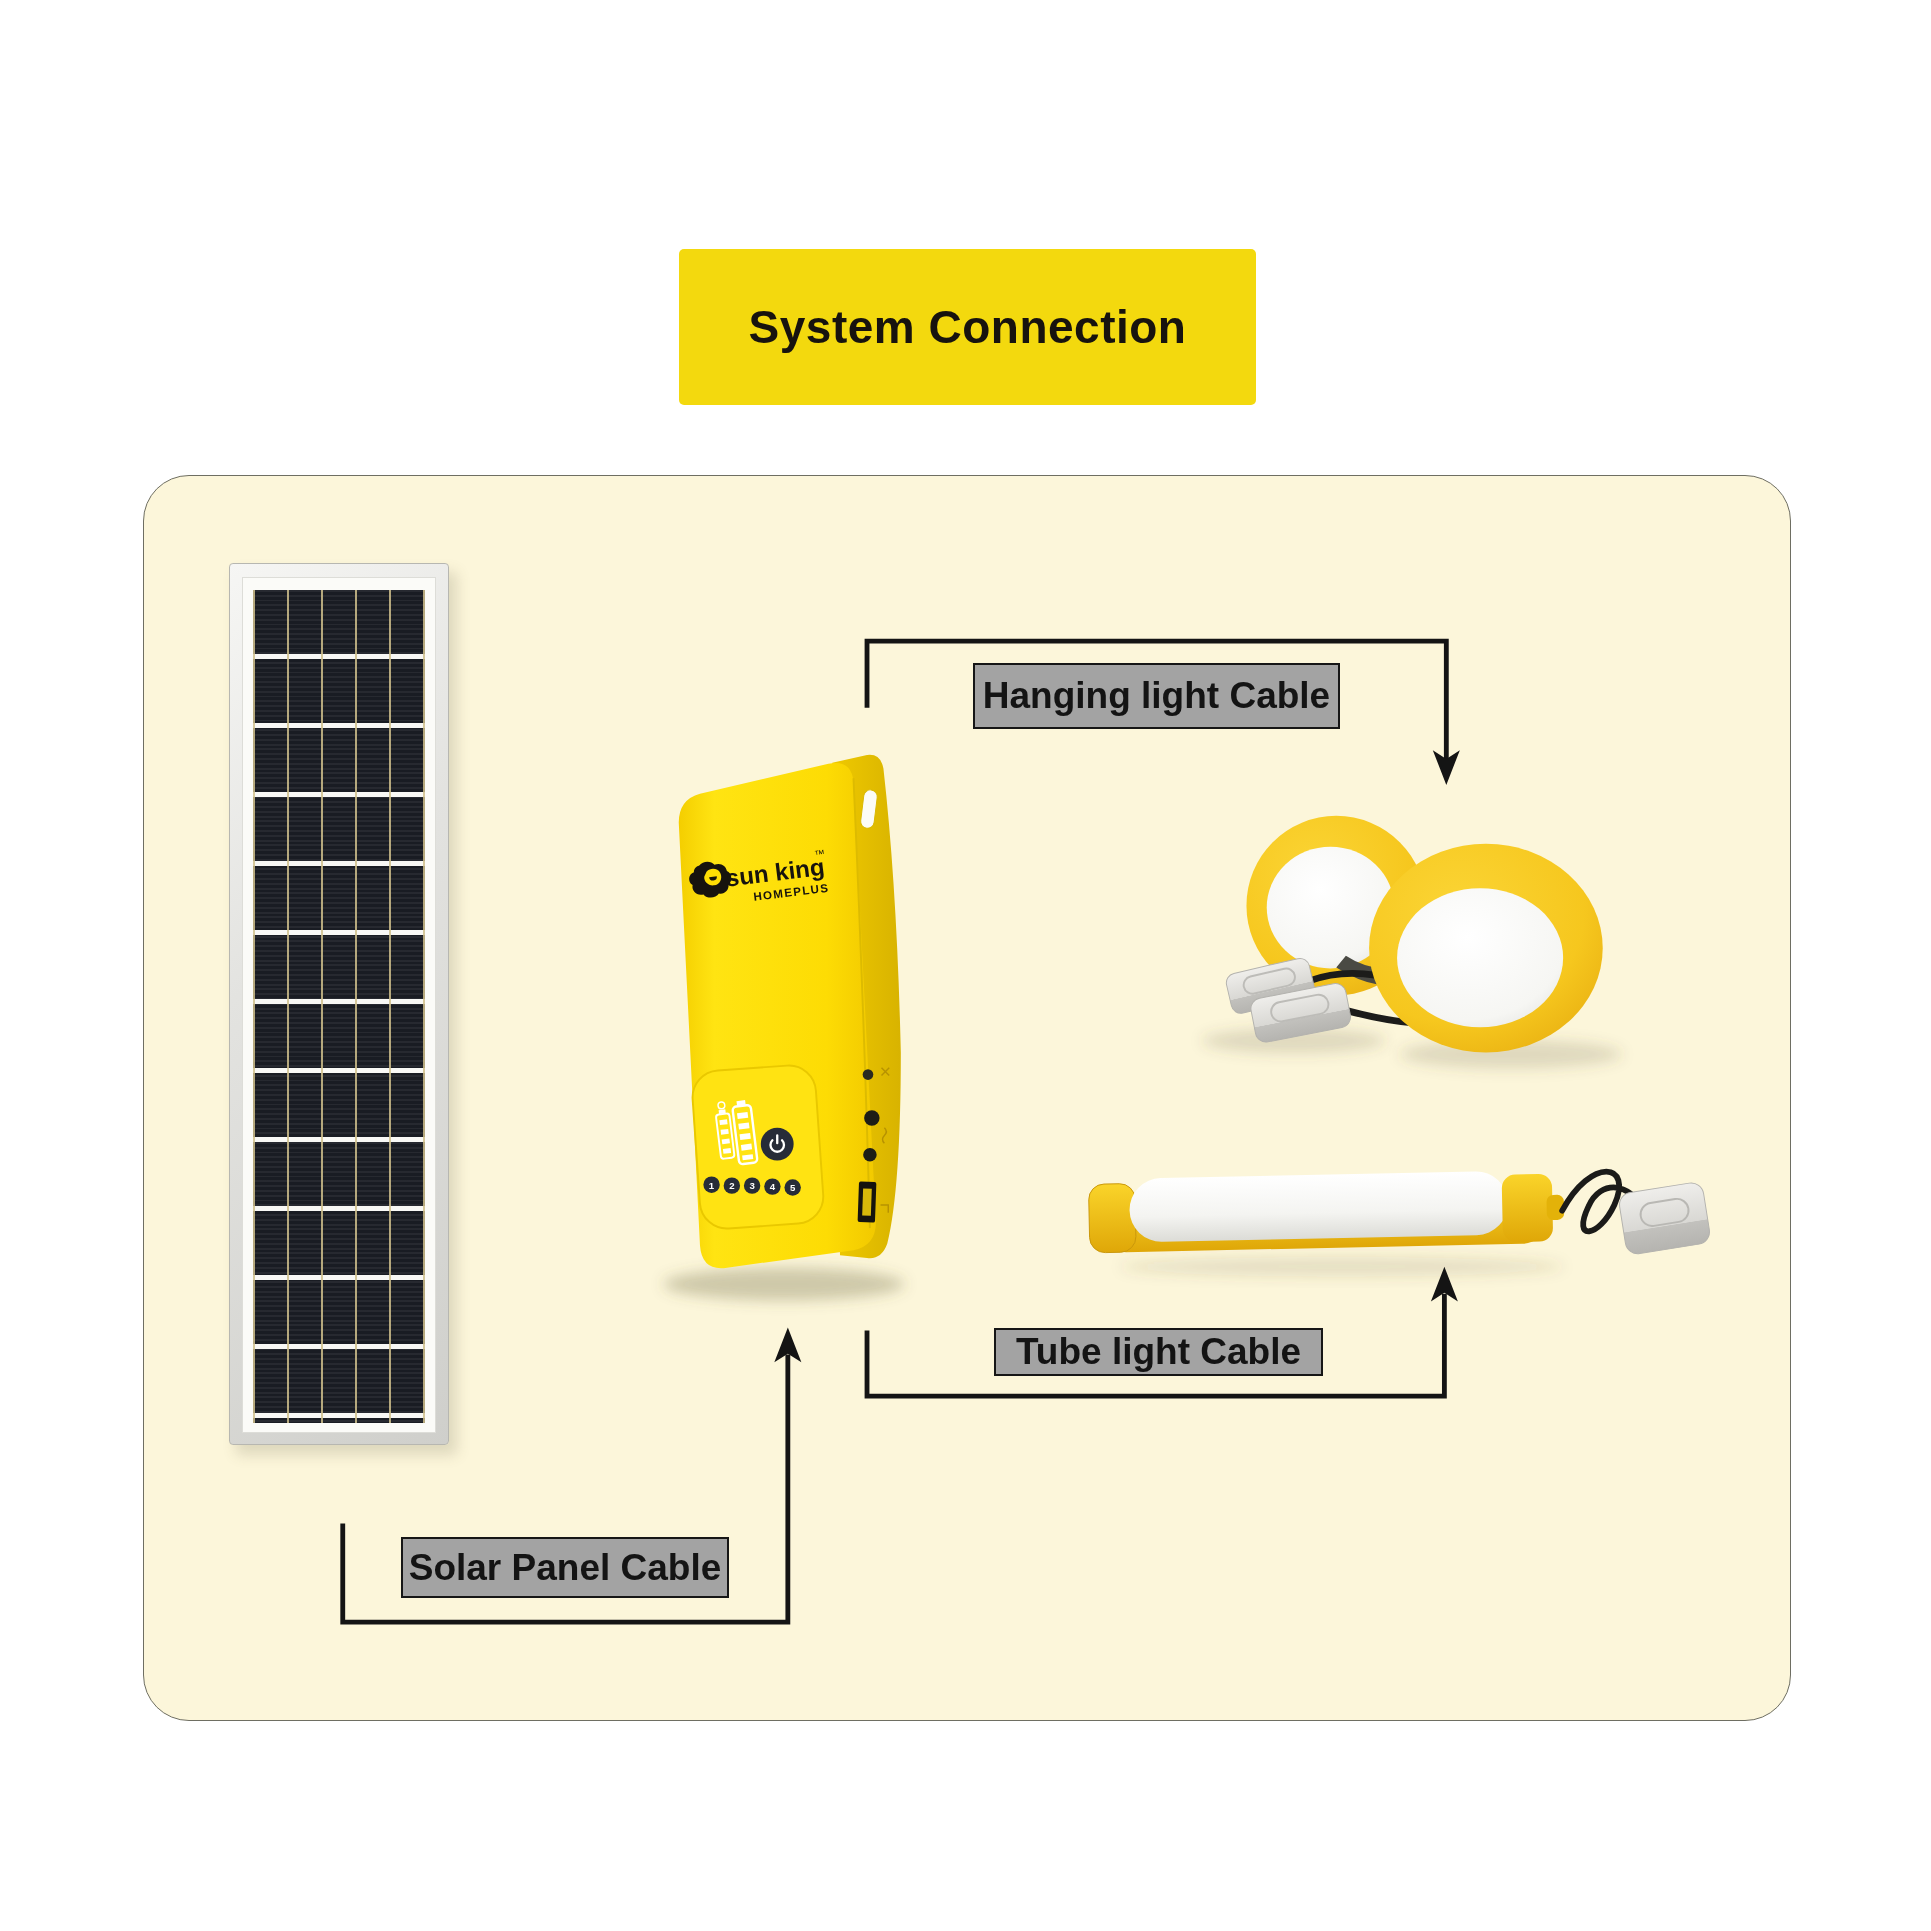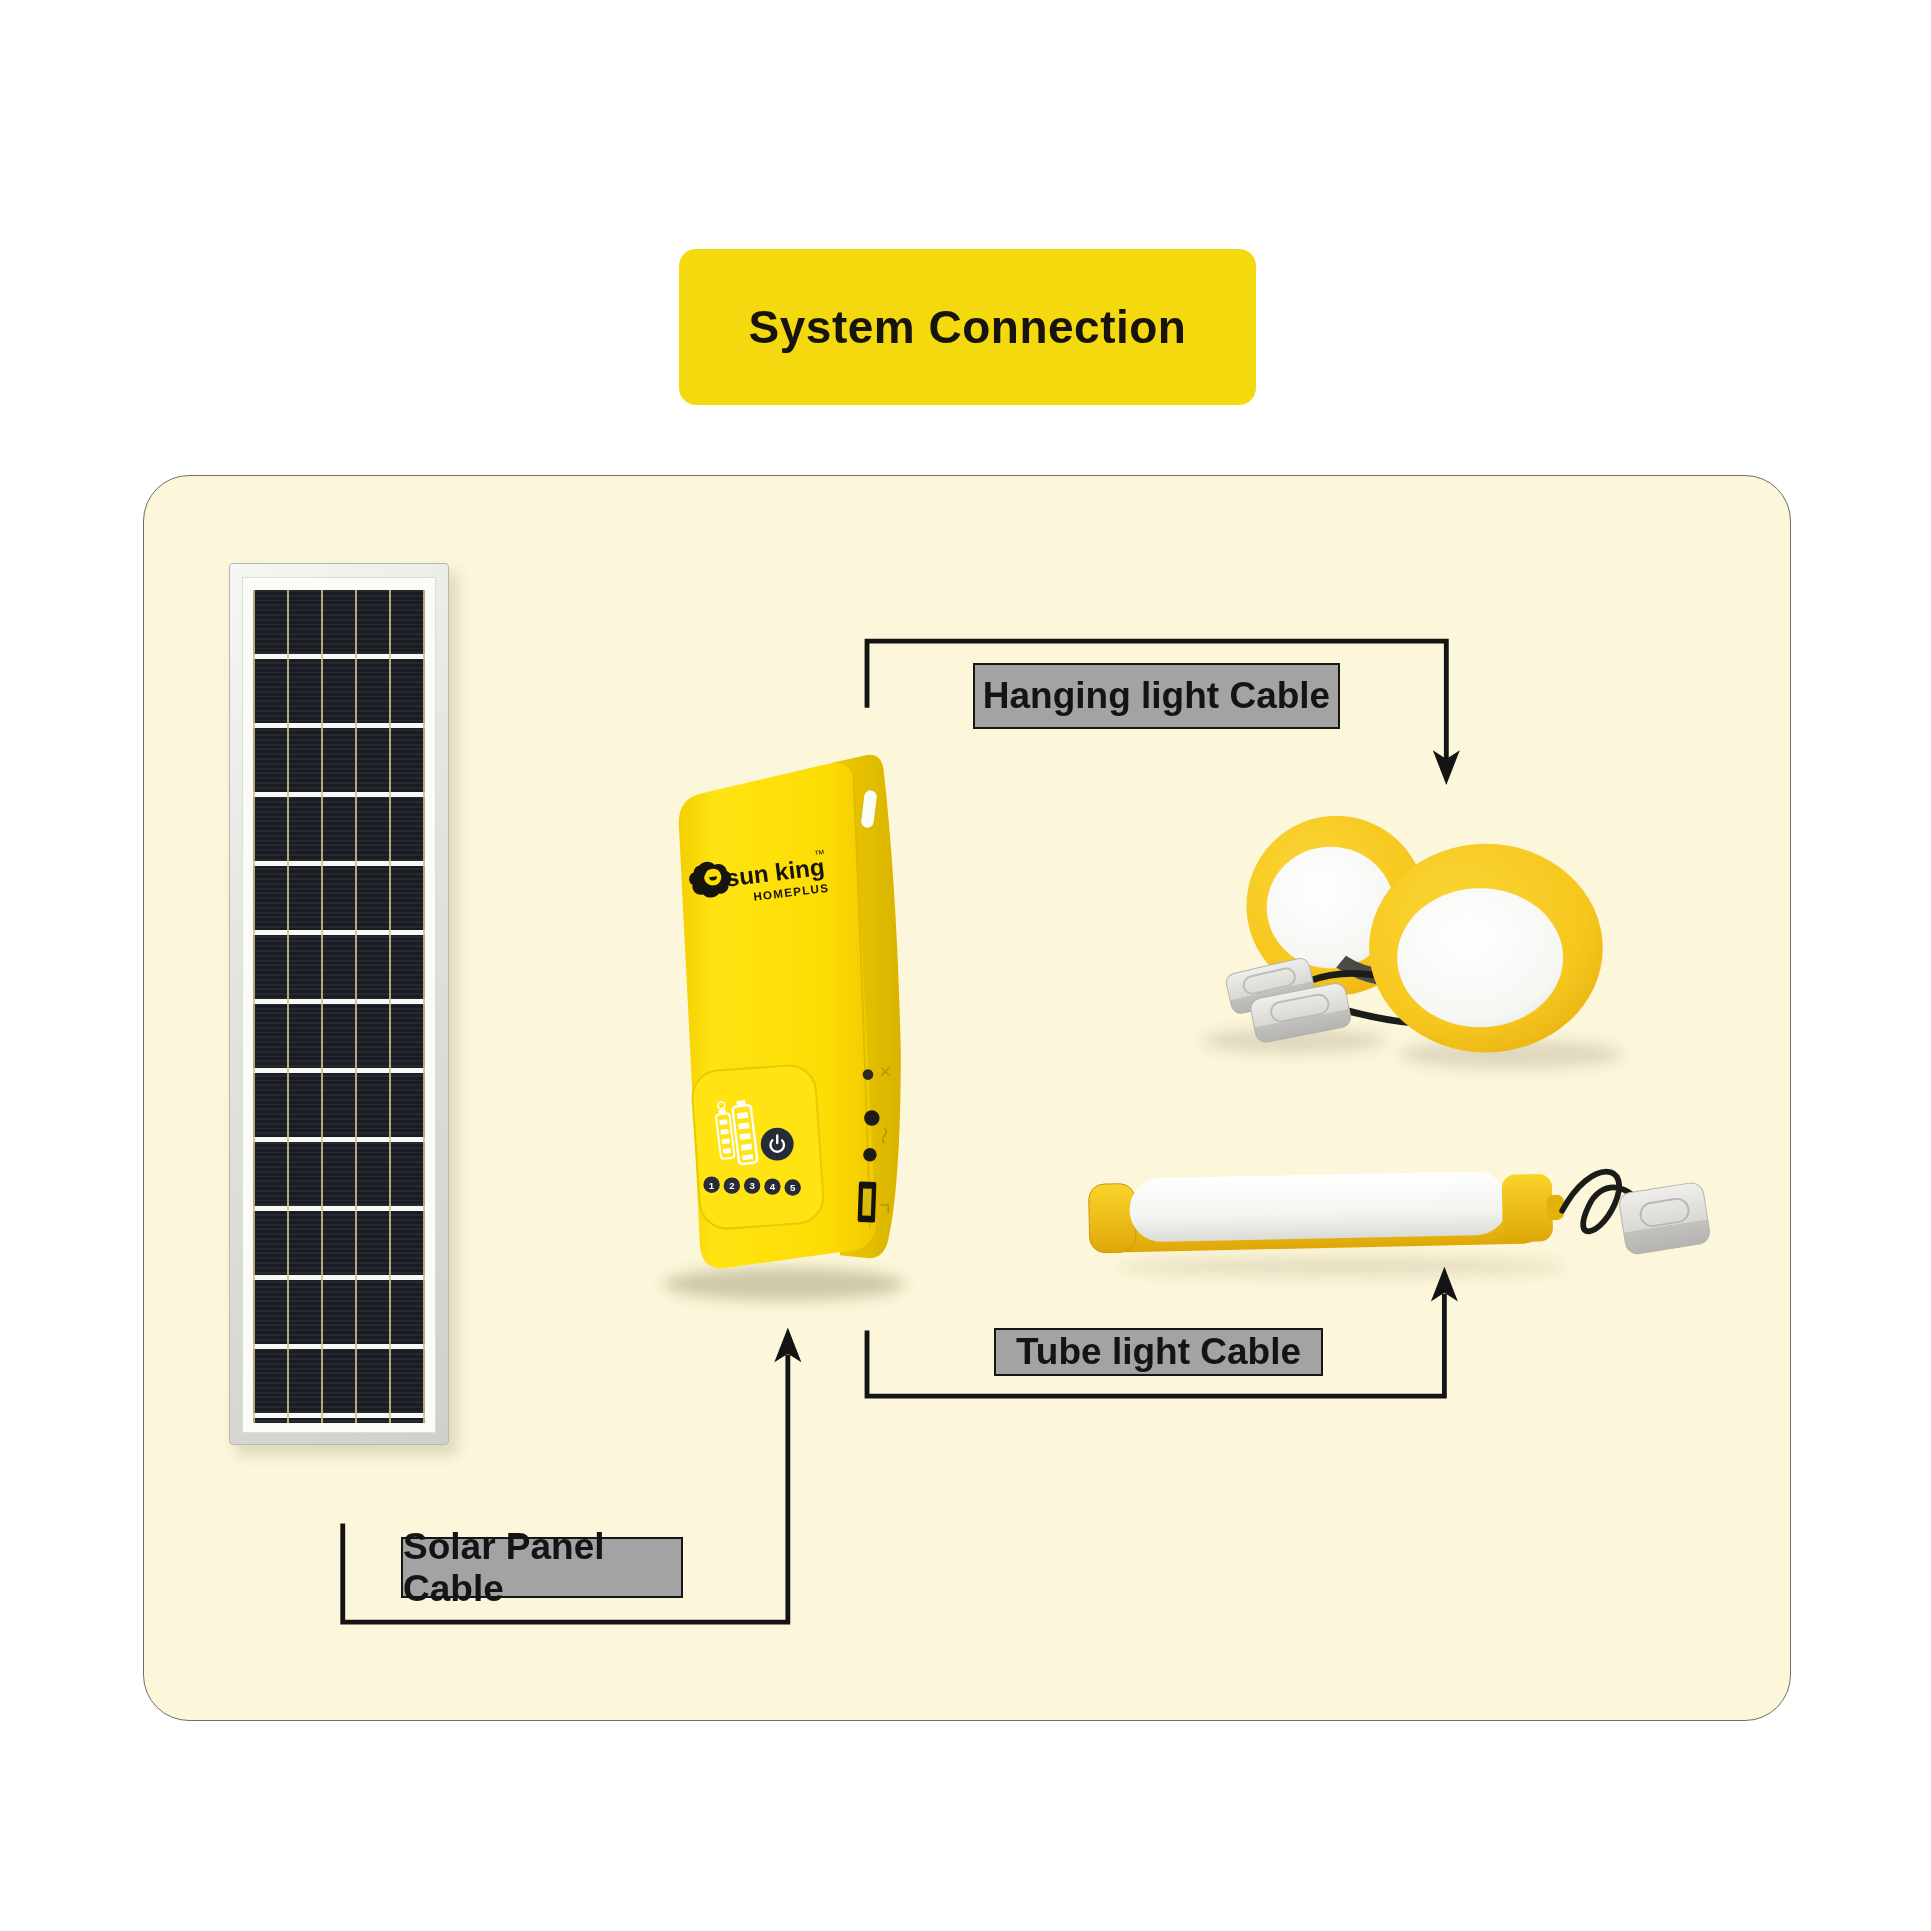--- a/index.html
+++ b/index.html
@@ -1,19 +1,19 @@
 <!DOCTYPE html>
 <html><head>
 <meta charset="utf-8">
 <style>
   html,body{margin:0;padding:0;background:#ffffff;}
   body{width:1931px;height:1931px;position:relative;font-family:"Liberation Sans",sans-serif;overflow:hidden;}
 
   
-  .badge{position:absolute;left:679px;top:249px;width:577px;height:156px;border-radius:17px;
+  .badge{position:absolute;left:679px;top:249px;width:577px;height:156px;border-radius:5px;
          background:var(--badge-yellow,#F3D90E);display:flex;align-items:center;justify-content:center;}
   .badge span{font-size:46px;font-weight:800;color:#17130e;letter-spacing:0.5px;}
 
   
   .panel{position:absolute;left:143px;top:475px;width:1648px;height:1246px;border-radius:46px;
          background:var(--panel-bg,#FCF6DA);border:1.9px solid #6e6e62;box-sizing:border-box;}
 
   
   .sp-frame{position:absolute;left:229px;top:563px;width:220px;height:882px;border-radius:3.9px;
             background:linear-gradient(135deg,#f6f6f4 0%,#e3e3e0 40%,#cfcfcb 100%);
@@ -25,21 +25,21 @@
               repeating-linear-gradient(90deg, rgba(208,192,140,.85) 0 1.9px, transparent 1.9px 34px),
               repeating-linear-gradient(180deg, rgba(255,255,255,.06) 0 1.9px, transparent 1.9px 4.8px),
               repeating-linear-gradient(180deg, #191c23 0 64px, #f8f8f5 64px 69px);
             background-color:#191c23;}
 
   
   .label{position:absolute;background:#a3a3a3;border:2.9px solid #161616;box-sizing:border-box;
          display:flex;align-items:center;justify-content:center;font-size:37px;font-weight:600;color:#141414;}
   .label.hanging{left:973px;top:663px;width:367px;height:66px;}
   .label.tube{left:994px;top:1328px;width:329px;height:48px;}
-  .label.solar{left:401px;top:1537px;width:282px;height:61px;}
+  .label.solar{left:401px;top:1537px;width:328px;height:61px;}
 
   svg.scene{position:absolute;left:0;top:0;}
 </style>
 </head>
 <body style="--badge-yellow: #F3D90E; --panel-bg: #FCF6DA;">
 
 <div class="panel"></div>
 
 <div class="sp-frame">
   <div class="sp-mat">

